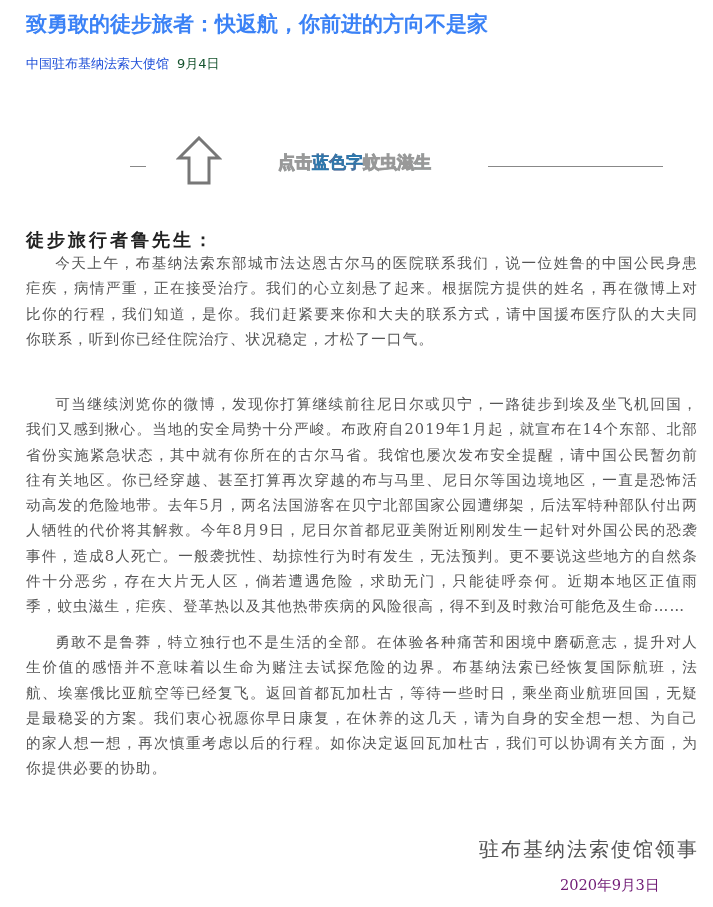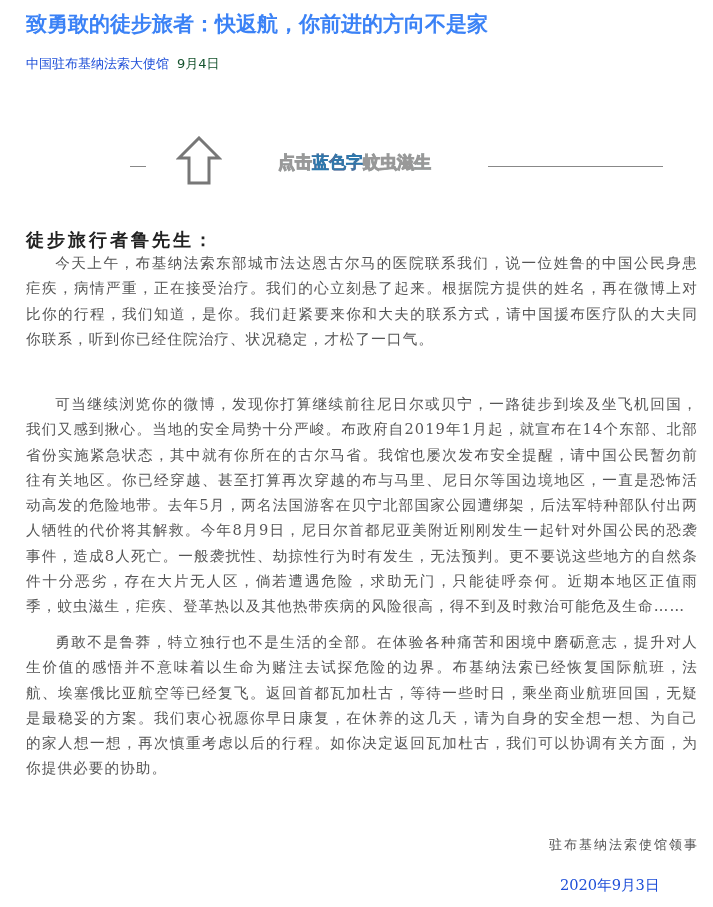--- a/index.html
+++ b/index.html
@@ -12,22 +12,22 @@
   .banner-line-right { position:absolute; left:488px; top:166px; width:175px; height:1px; background:#888; }
   .arrow { position:absolute; left:176px; top:136px; width:46px; height:50px; }
   .follow { position:absolute; left:278px; top:151px; font-family:"DejaVu Sans", sans-serif; font-weight:bold; font-size:17px; white-space:nowrap; letter-spacing:0px; }
   .follow .g { color:#0f766e; -webkit-text-stroke:1px #999; }
   .follow .b { color:#ef4444; -webkit-text-stroke:0.5px #2c78ad; }
   .salutation { position:absolute; left:26px; top:212px; font-family:Liberation Serif, serif; font-weight:bold; font-size:18px; color:#222; letter-spacing:3px;margin-top:16px; }
   .para { position:absolute; left:26px; width:672px; font-family:"DejaVu Serif", serif; font-size:14.6px; color:#555; line-height:25.3px; text-align:justify; text-indent:2em; letter-spacing:1.1px; }
   .p1 { top:250px; }
   .p2 { top:371px;margin-top:20px; }
   .p3 { top:629px; }
-  .sign { position:absolute; right:14px; top:836px; font-family:"DejaVu Serif", serif; font-size:13px; color:#555; letter-spacing:2px; }
-  .sdate { position:absolute; left:560px; top:876px; font-family:"DejaVu Serif", serif; font-size:14.6px; color:#1d4ed8; }
+  .sign { position:absolute; right:14px; top:836px; font-family:"DejaVu Serif", serif; font-size:20px; color:#555; letter-spacing:2px; }
+  .sdate { position:absolute; left:560px; top:876px; font-family:"DejaVu Serif", serif; font-size:14.6px; color:#701a75; }
 </style>
 </head>
 <body>
 
 <div class="title">致勇敢的徒步旅者：快返航，你前进的方向不是家</div>
 
 <div class="meta">
   <span class="account">中国驻布基纳法索大使馆</span><span class="date">9月4日</span>
 </div>
 

